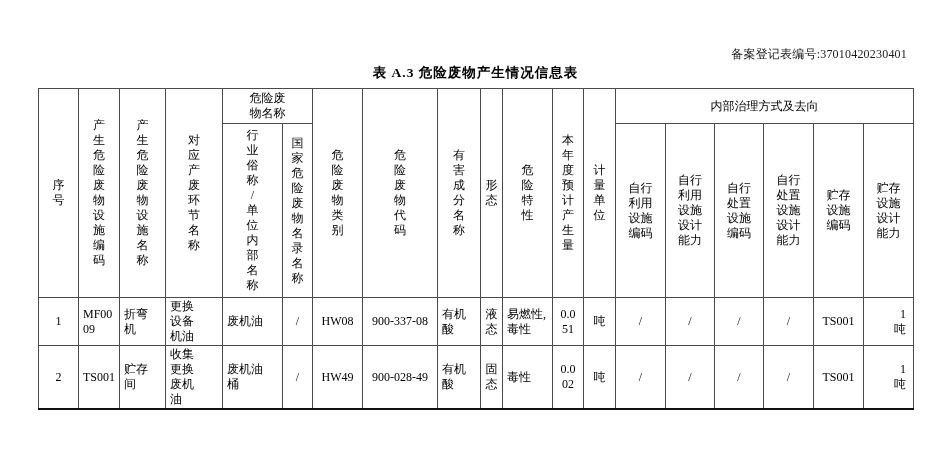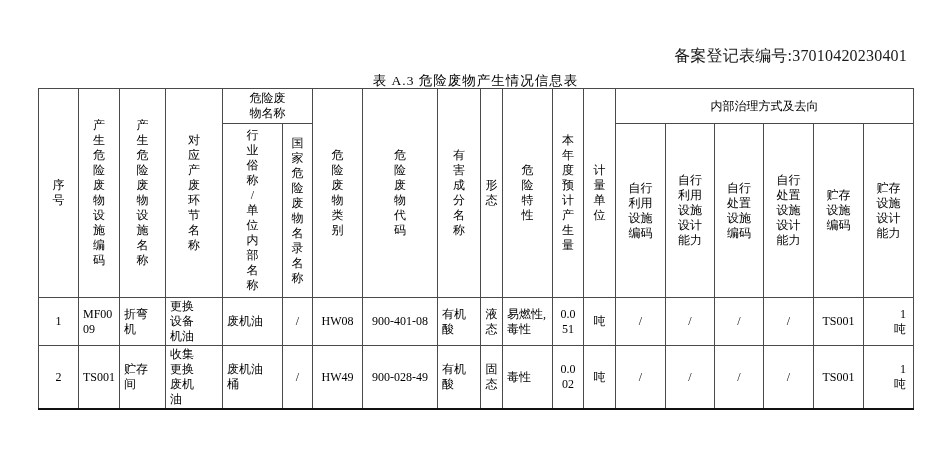--- a/index.html
+++ b/index.html
@@ -12,32 +12,32 @@
     height: 457px;
     position: relative;
     font-family: "Liberation Serif", "DejaVu Serif", serif;
     color: #000;
     overflow: hidden;
   }
   .reg-no {
     position: absolute;
     top: 46px;
     right: 43px;
-    font-size: 16px;
+    font-size: 12px;
     letter-spacing: 0.2px;
     color: #1a1a1a;
   }
   .doc-title {
     position: absolute;
-    top: 72px;
+    top: 64px;
     left: 38px;
     width: 875px;
     text-align: center;
     font-size: 13.5px;
-    font-weight: normal;
+    font-weight: bold;
     letter-spacing: 1px;
     color: #000;
   }
   table.waste-table {
     position: absolute;
     left: 38px;
     top: 88px;
     width: 875px;
     border-collapse: collapse;
     table-layout: fixed;
@@ -215,21 +215,21 @@
       <td class="al">MF00
 09</td>
       <td class="al">折弯
 机</td>
       <td class="al">更换
 设备
 机油</td>
       <td class="al">废机油</td>
       <td>/</td>
       <td>HW08</td>
-      <td>900-401-08</td>
+      <td>900-337-08</td>
       <td class="al">有机
 酸</td>
       <td>液
 态</td>
       <td class="al">易燃性,
 毒性</td>
       <td>0.0
 51</td>
       <td>吨</td>
       <td>/</td>

